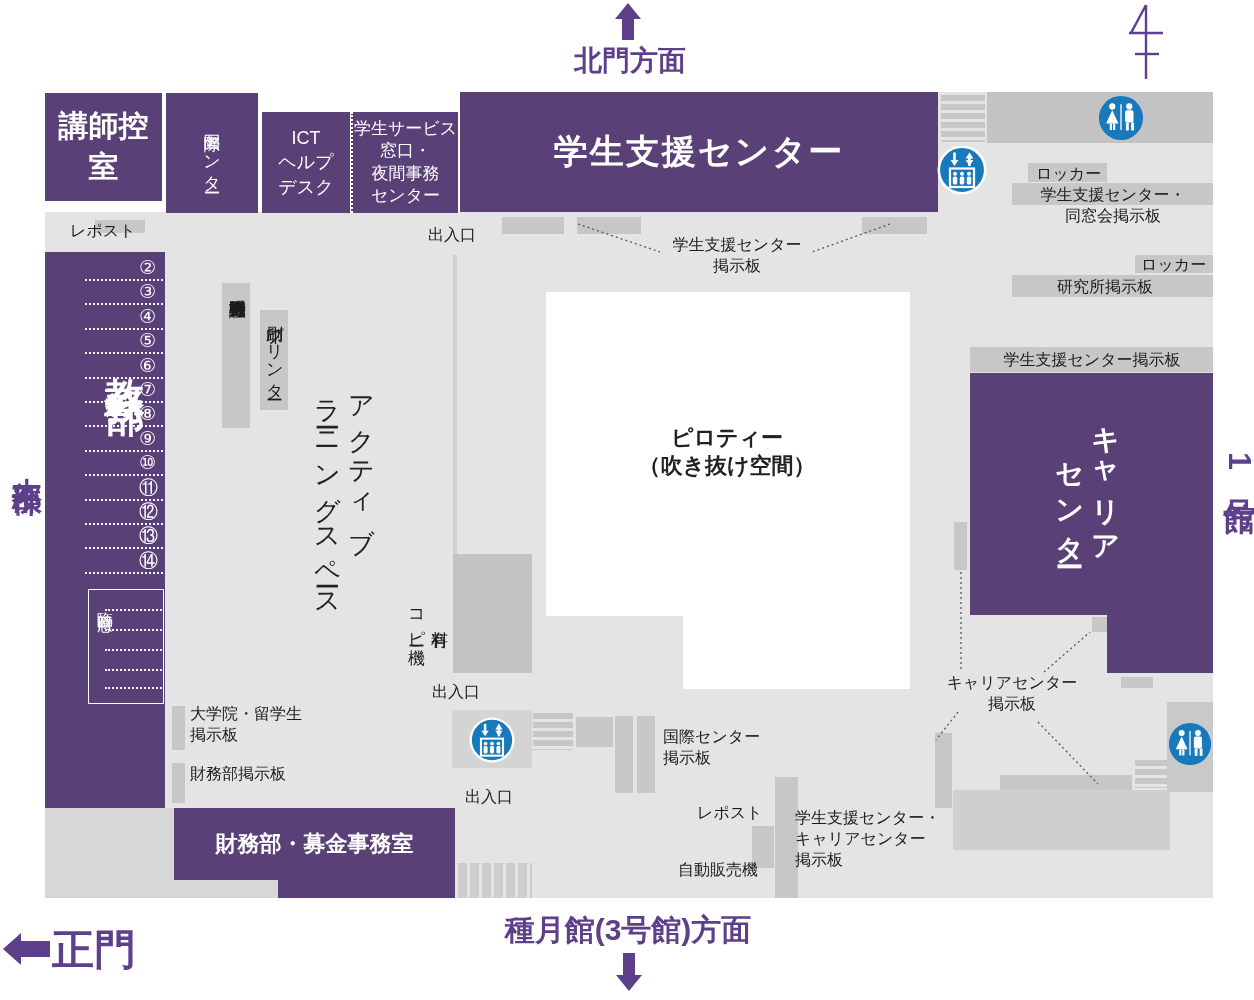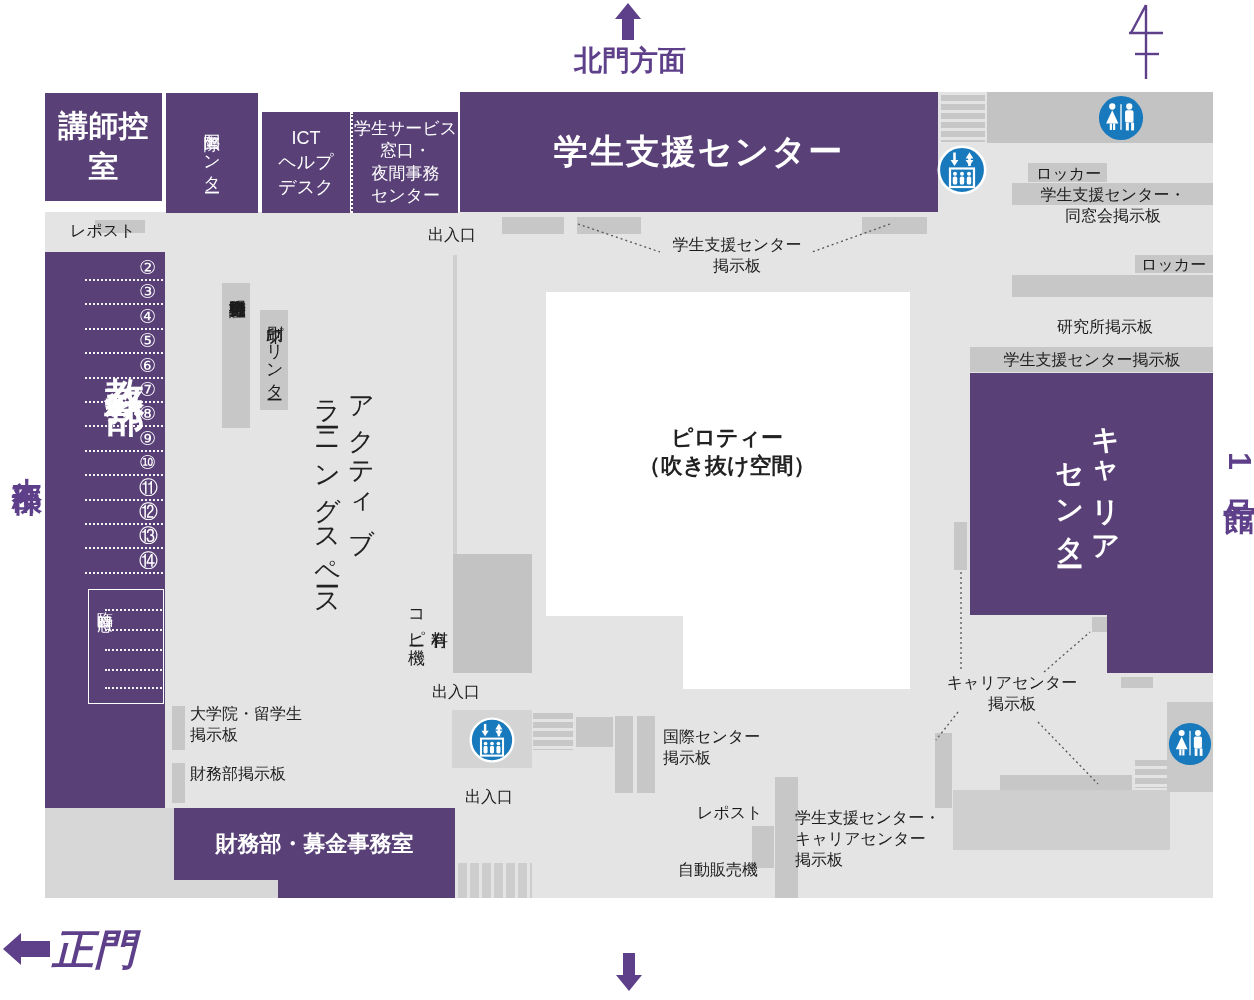--- a/index.html
+++ b/index.html
@@ -150,21 +150,21 @@
   <div class="abs lbl ctr" style="left:737px;top:235px;">
     <span>学生支援センター</span><br>
     <span>掲示板</span>
   </div>
   <span class="abs lbl" style="left:1036px;top:164px;">ロッカー</span>
   <div class="abs lbl ctr" style="left:1113px;top:185px;">
     <span>学生支援センター・</span><br>
     <span>同窓会掲示板</span>
   </div>
   <span class="abs lbl" style="left:1141px;top:255px;">ロッカー</span>
-  <span class="abs lbl ctr" style="left:1105px;top:277px;margin-top:40px;">研究所掲示板</span>
+  <span class="abs lbl ctr" style="left:1105px;top:277px;">研究所掲示板</span>
   <span class="abs lbl ctr" style="left:1092px;top:350px;">学生支援センター掲示板</span>
   <span class="abs lbl vt" style="left:226px;top:287px;font-size:17px;">証明書自動発行機</span>
   <span class="abs lbl vt" style="left:263px;top:313px;font-size:17px;">印刷プリンター</span>
   <span class="abs lbl vt" style="left:344px;top:378px;font-size:26px;letter-spacing:3px;color:#222;">アクティブ</span>
   <span class="abs lbl vt" style="left:310px;top:382px;font-size:26px;letter-spacing:2px;color:#222;">ラーニングスペース</span>
   <span class="abs lbl ctr" style="left:727px;top:424px;font-size:22px;font-weight:bold;color:#222;">ピロティー</span>
   <span class="abs lbl ctr" style="left:727px;top:452px;font-size:22px;font-weight:bold;color:#222;">（吹き抜け空間）</span>
   <span class="abs lbl vt" style="left:405px;top:598px;font-size:17px;">コピー機</span>
   <span class="abs lbl vt" style="left:428px;top:618px;font-size:17px;">有料</span>
   <span class="abs lbl" style="left:432px;top:682px;">出入口</span>
@@ -184,21 +184,22 @@
     <span>学生支援センター・</span><br>
     <span>キャリアセンター</span><br>
     <span>掲示板</span>
   </div>
   <div class="abs lbl ctr" style="left:1012px;top:673px;">
     <span>キャリアセンター</span><br>
     <span>掲示板</span>
   </div>
 
   <span class="abs way ctr" style="left:630px;top:42px;font-size:28px;">北門方面</span>
-  <span class="abs way" style="left:52px;top:922px;font-size:42px;font-style:italic;">正門</span>
+  <span class="abs way ctr" style="left:628px;top:910px;font-size:30px;">種月館(3号館)方面</span>
+  <span class="abs way" style="left:52px;top:922px;font-size:42px;">正門</span>
   <span class="abs way vt" style="left:6px;top:453px;font-size:30px;letter-spacing:4px;">本部棟</span>
   <span class="abs way vt" style="left:1218px;top:452px;font-size:32px;letter-spacing:4px;">1号館</span>
 
   <svg class="abs" width="1254" height="1000" viewBox="0 0 1254 1000" style="left:0;top:0;pointer-events:none;">
     <g stroke="#555" stroke-width="1.3" stroke-dasharray="2,3" fill="none">
       <path d="M578,224 L660,252"></path>
       <path d="M890,224 L812,252"></path>
       <path d="M961,572 L961,672"></path>
       <path d="M1044,672 L1090,632"></path>
       <path d="M958,712 L936,740"></path>

